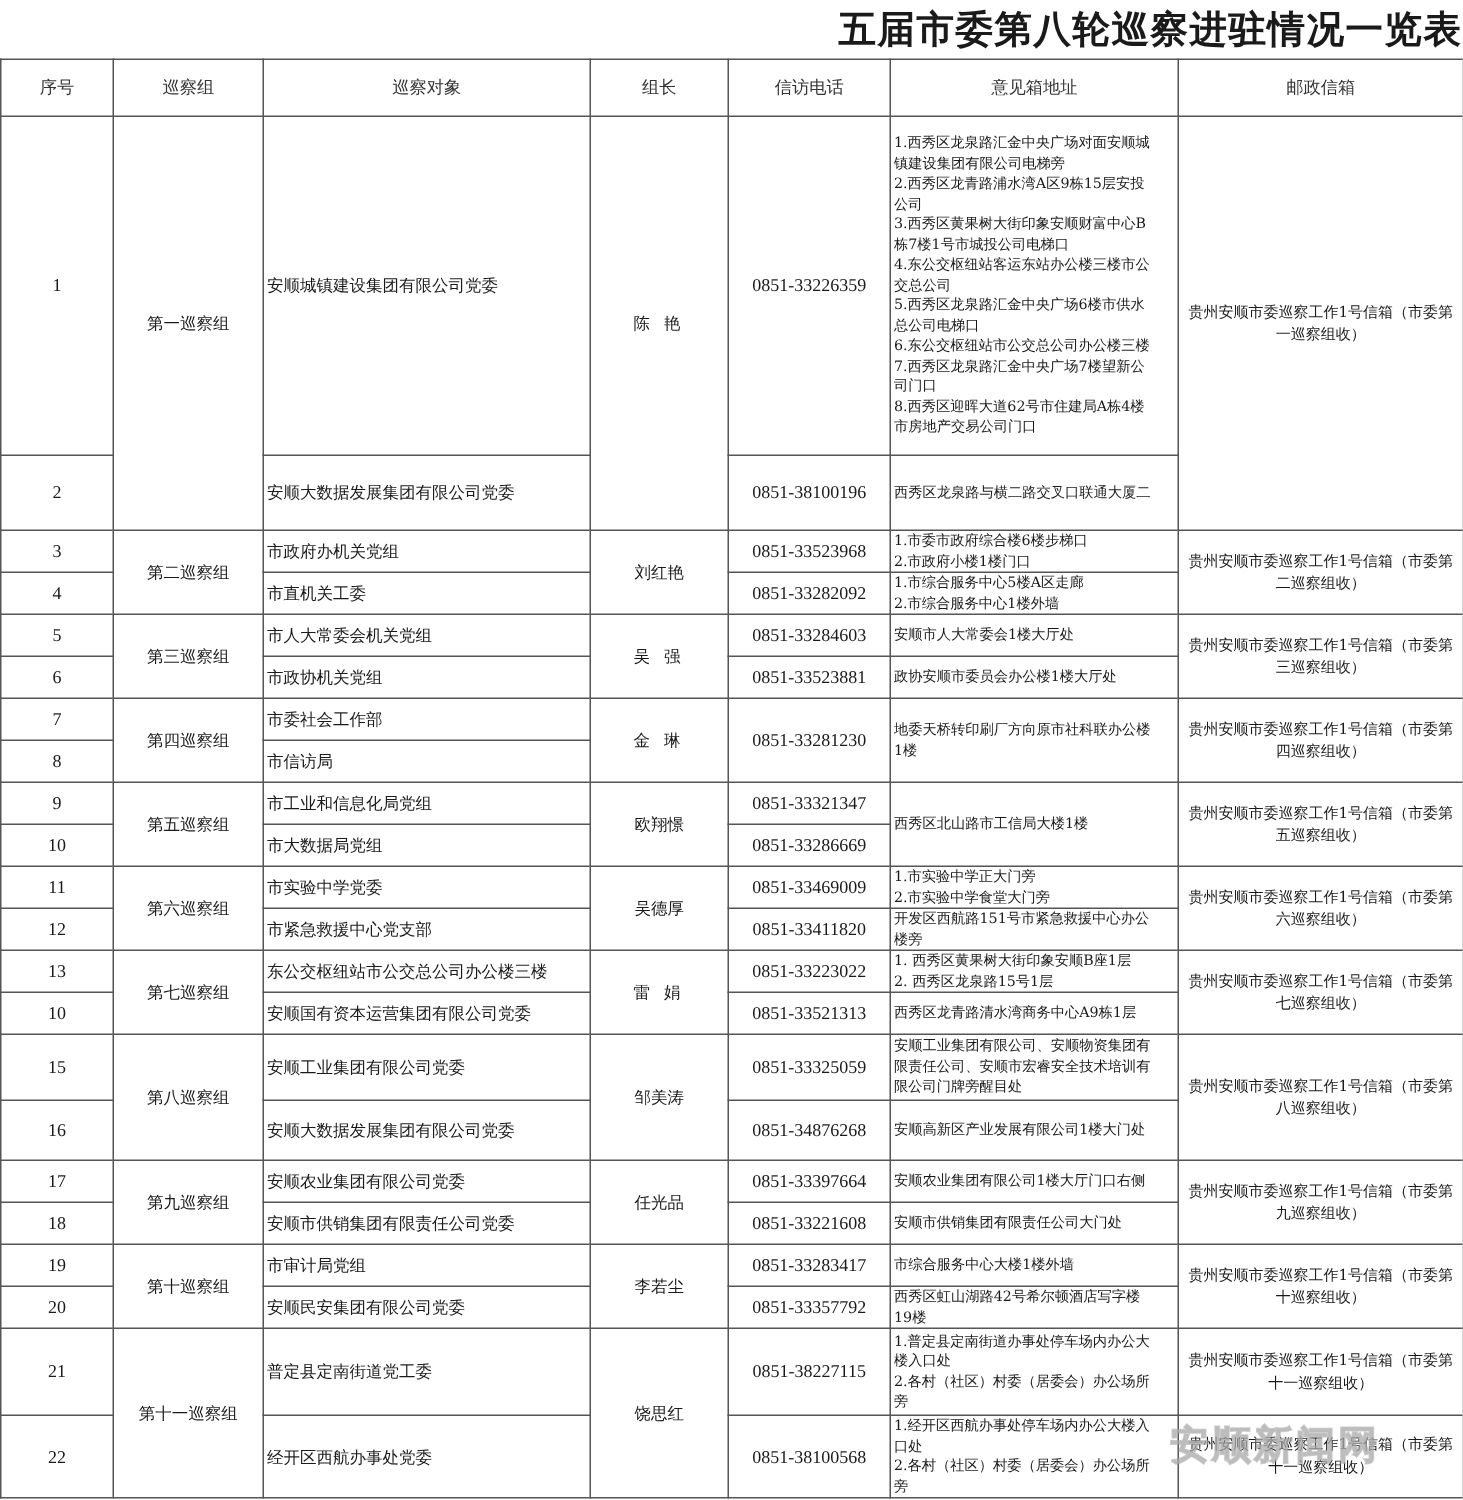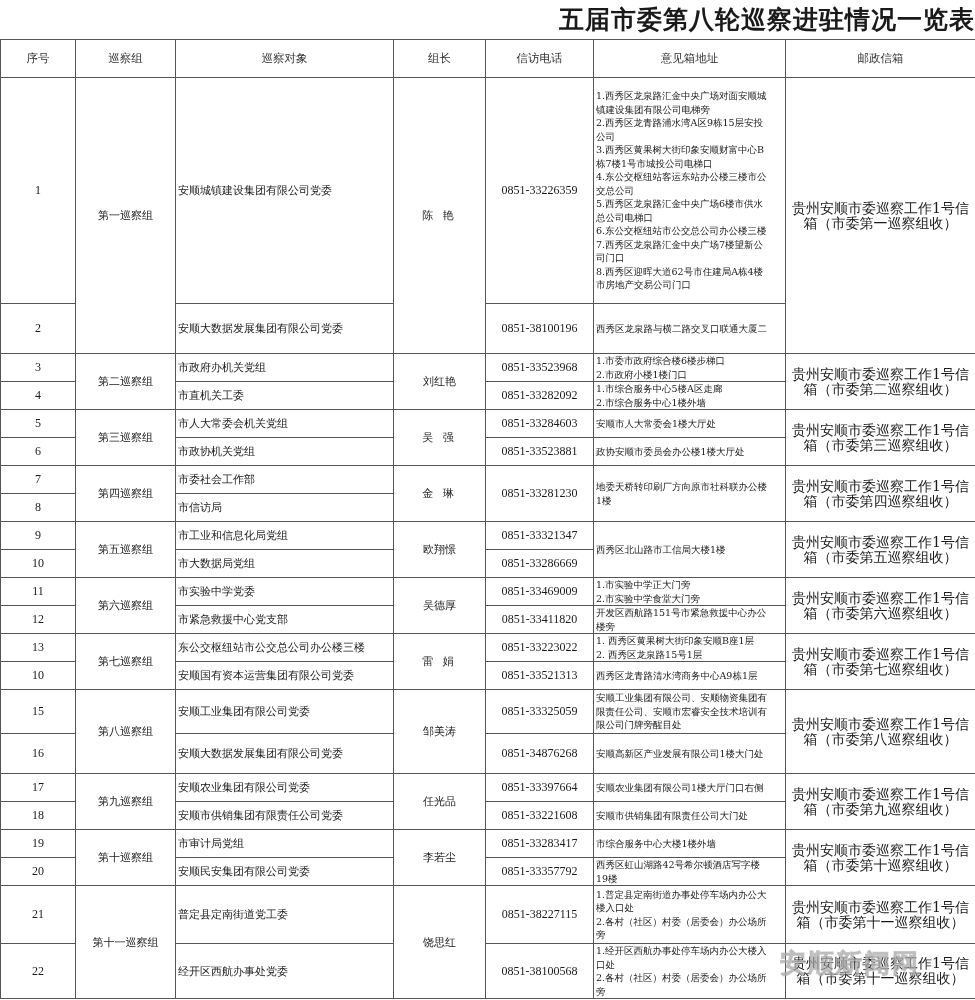--- a/index.html
+++ b/index.html
@@ -7,21 +7,21 @@
          font-family: "DejaVu Serif", "Liberation Serif", serif; color: #1a1a1a; }
   .title { height: 39px; line-height: 40px; text-align: right; font-size: 25px;
            font-weight: bold; letter-spacing: 1px; font-family: "DejaVu Serif", serif; }
   table { border-collapse: collapse; table-layout: fixed; width: 975px; position: absolute; top: 39px; left: 0; }
   td, th { border: 1px solid #555; padding: 0; font-size: 11px; overflow: hidden; }
   th { font-weight: normal; height: 37px; font-family: "DejaVu Sans", sans-serif; font-size: 11.5px; color: #333; }
   td.c { text-align: center; }
   td.l { text-align: left; padding-left: 2px; }
   td.seq, td.phone { font-family: "Liberation Serif", serif; font-size: 12px; }
   td.addr { font-size: 9.5px; line-height: 13.5px; padding-left: 2px; padding-right: 17px; vertical-align: middle; white-space: pre-line; }
-  td.mail { font-size: 14px; line-height: 15px; text-align: center; padding: 0 4px; }
+  td.mail { font-size: 10px; line-height: 15px; text-align: center; padding: 0 4px; }
   td.leader { letter-spacing: 3px; }
   .nowrap { white-space: nowrap; }
   .watermark { position: absolute; left: 780px; top: 946px; font-size: 26px; font-weight: bold;
                color: rgba(190,190,190,0.55); letter-spacing: 2px; pointer-events: none;
                font-family: Liberation Mono, monospace; -webkit-text-stroke: 1px rgba(160,160,160,0.5); }
 </style>
 </head>
 <body>
 
 <div class="title">五届市委第八轮巡察进驻情况一览表</div>

